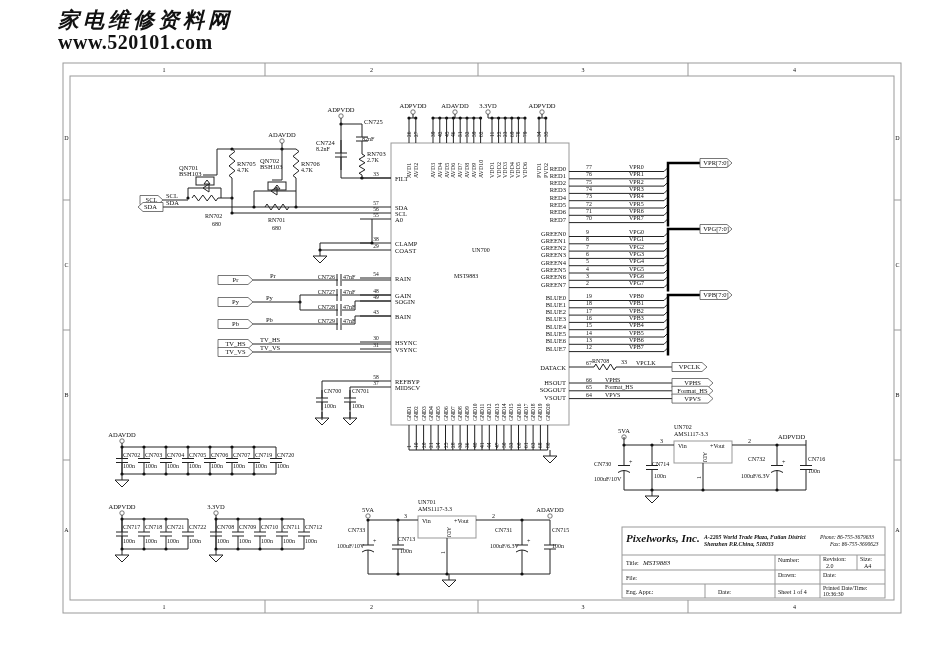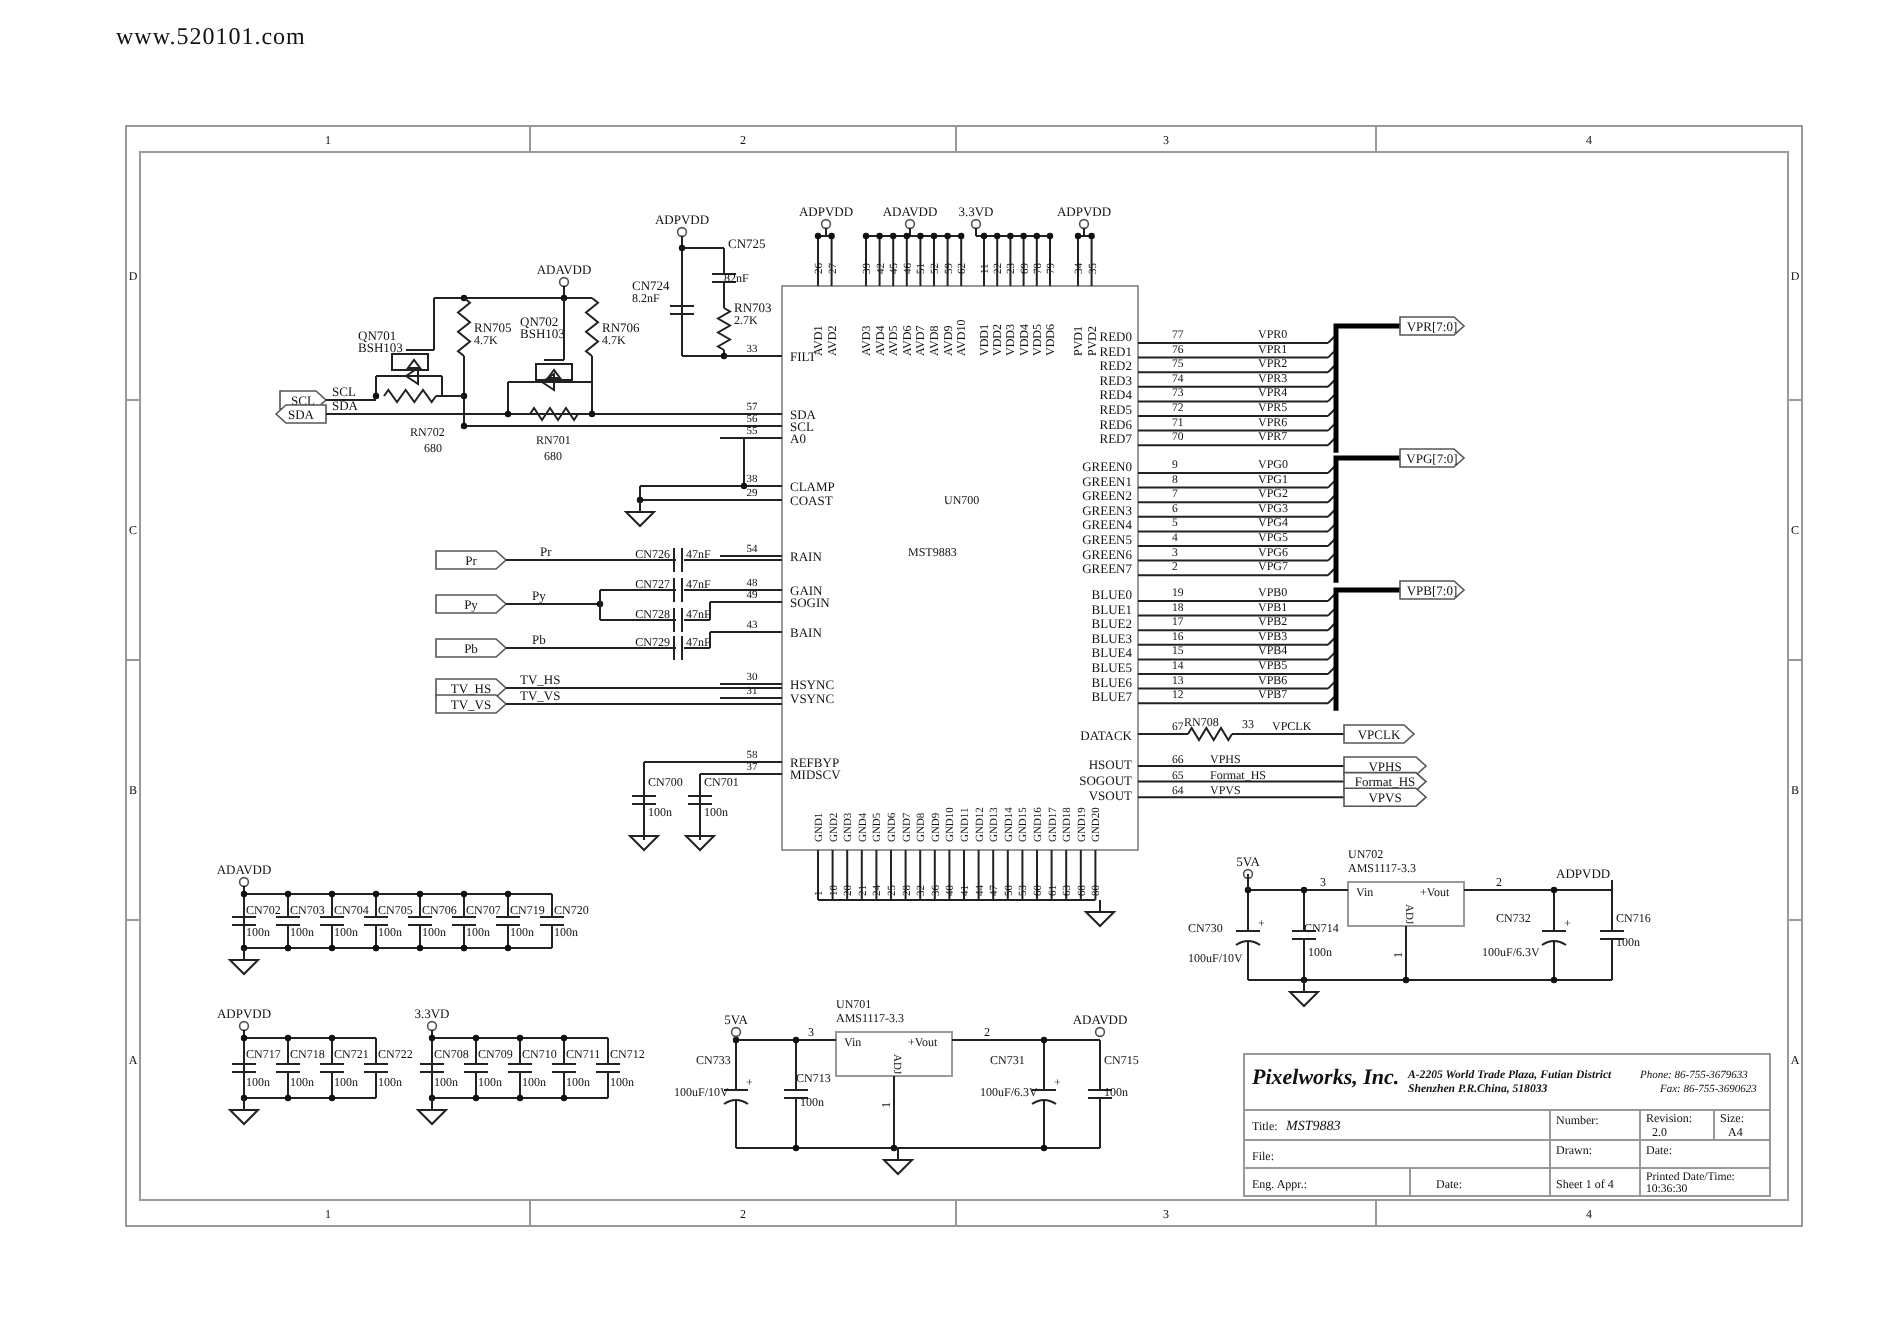--- a/index.html
+++ b/index.html
@@ -1,30 +1,31 @@
 <!DOCTYPE html>
 <html><head>
 <meta charset="utf-8">
 <style>
   html, body { margin:0; padding:0; background:#ffffff; }
   body { width:950px; height:672px; position:relative; overflow:hidden; font-family:"Liberation Serif", serif; }
   .watermark { position:absolute; left:58px; top:8px; color:#111; }
   .wm-cn { font-family:"DejaVu Serif", serif; font-size:21px; letter-spacing:4px; font-style:italic; font-weight:bold; line-height:24px; }
-  .wm-url { font-family:"Liberation Serif", serif; font-size:12px; font-weight:normal; line-height:20px; letter-spacing:0.5px; }
+  .wm-url { font-family:"Liberation Serif", serif; font-size:20px; font-weight:bold; line-height:20px; letter-spacing:0.5px; }
   svg#sch { position:absolute; left:0; top:0; }
   svg text { font-family:"Liberation Serif", serif; fill:#111; }
   .w { stroke:#222; stroke-width:1; fill:none; }
   .bus { stroke:#000; stroke-width:2.5; fill:none; }
   .frame { stroke:#999; stroke-width:1; fill:none; }
   .dot { fill:#111; }
 </style>
 </head>
 <body>
 
 <div class="watermark">
+  <div class="wm-cn">家电维修资料网</div>
   <div class="wm-url">www.520101.com</div>
 </div>
 
 <svg id="sch" width="950" height="672" viewBox="0 0 950 672">
     <g>
       <rect x="63" y="63" width="838" height="550" class="frame"></rect>
       <rect x="70" y="76" width="824" height="524" class="frame"></rect>
       <text x="164" y="72" font-size="6" text-anchor="middle" fill="#555">1</text>
       <text x="164" y="609" font-size="6" text-anchor="middle" fill="#555">1</text>
       <line x1="265" y1="63" x2="265" y2="76" class="frame"></line>

